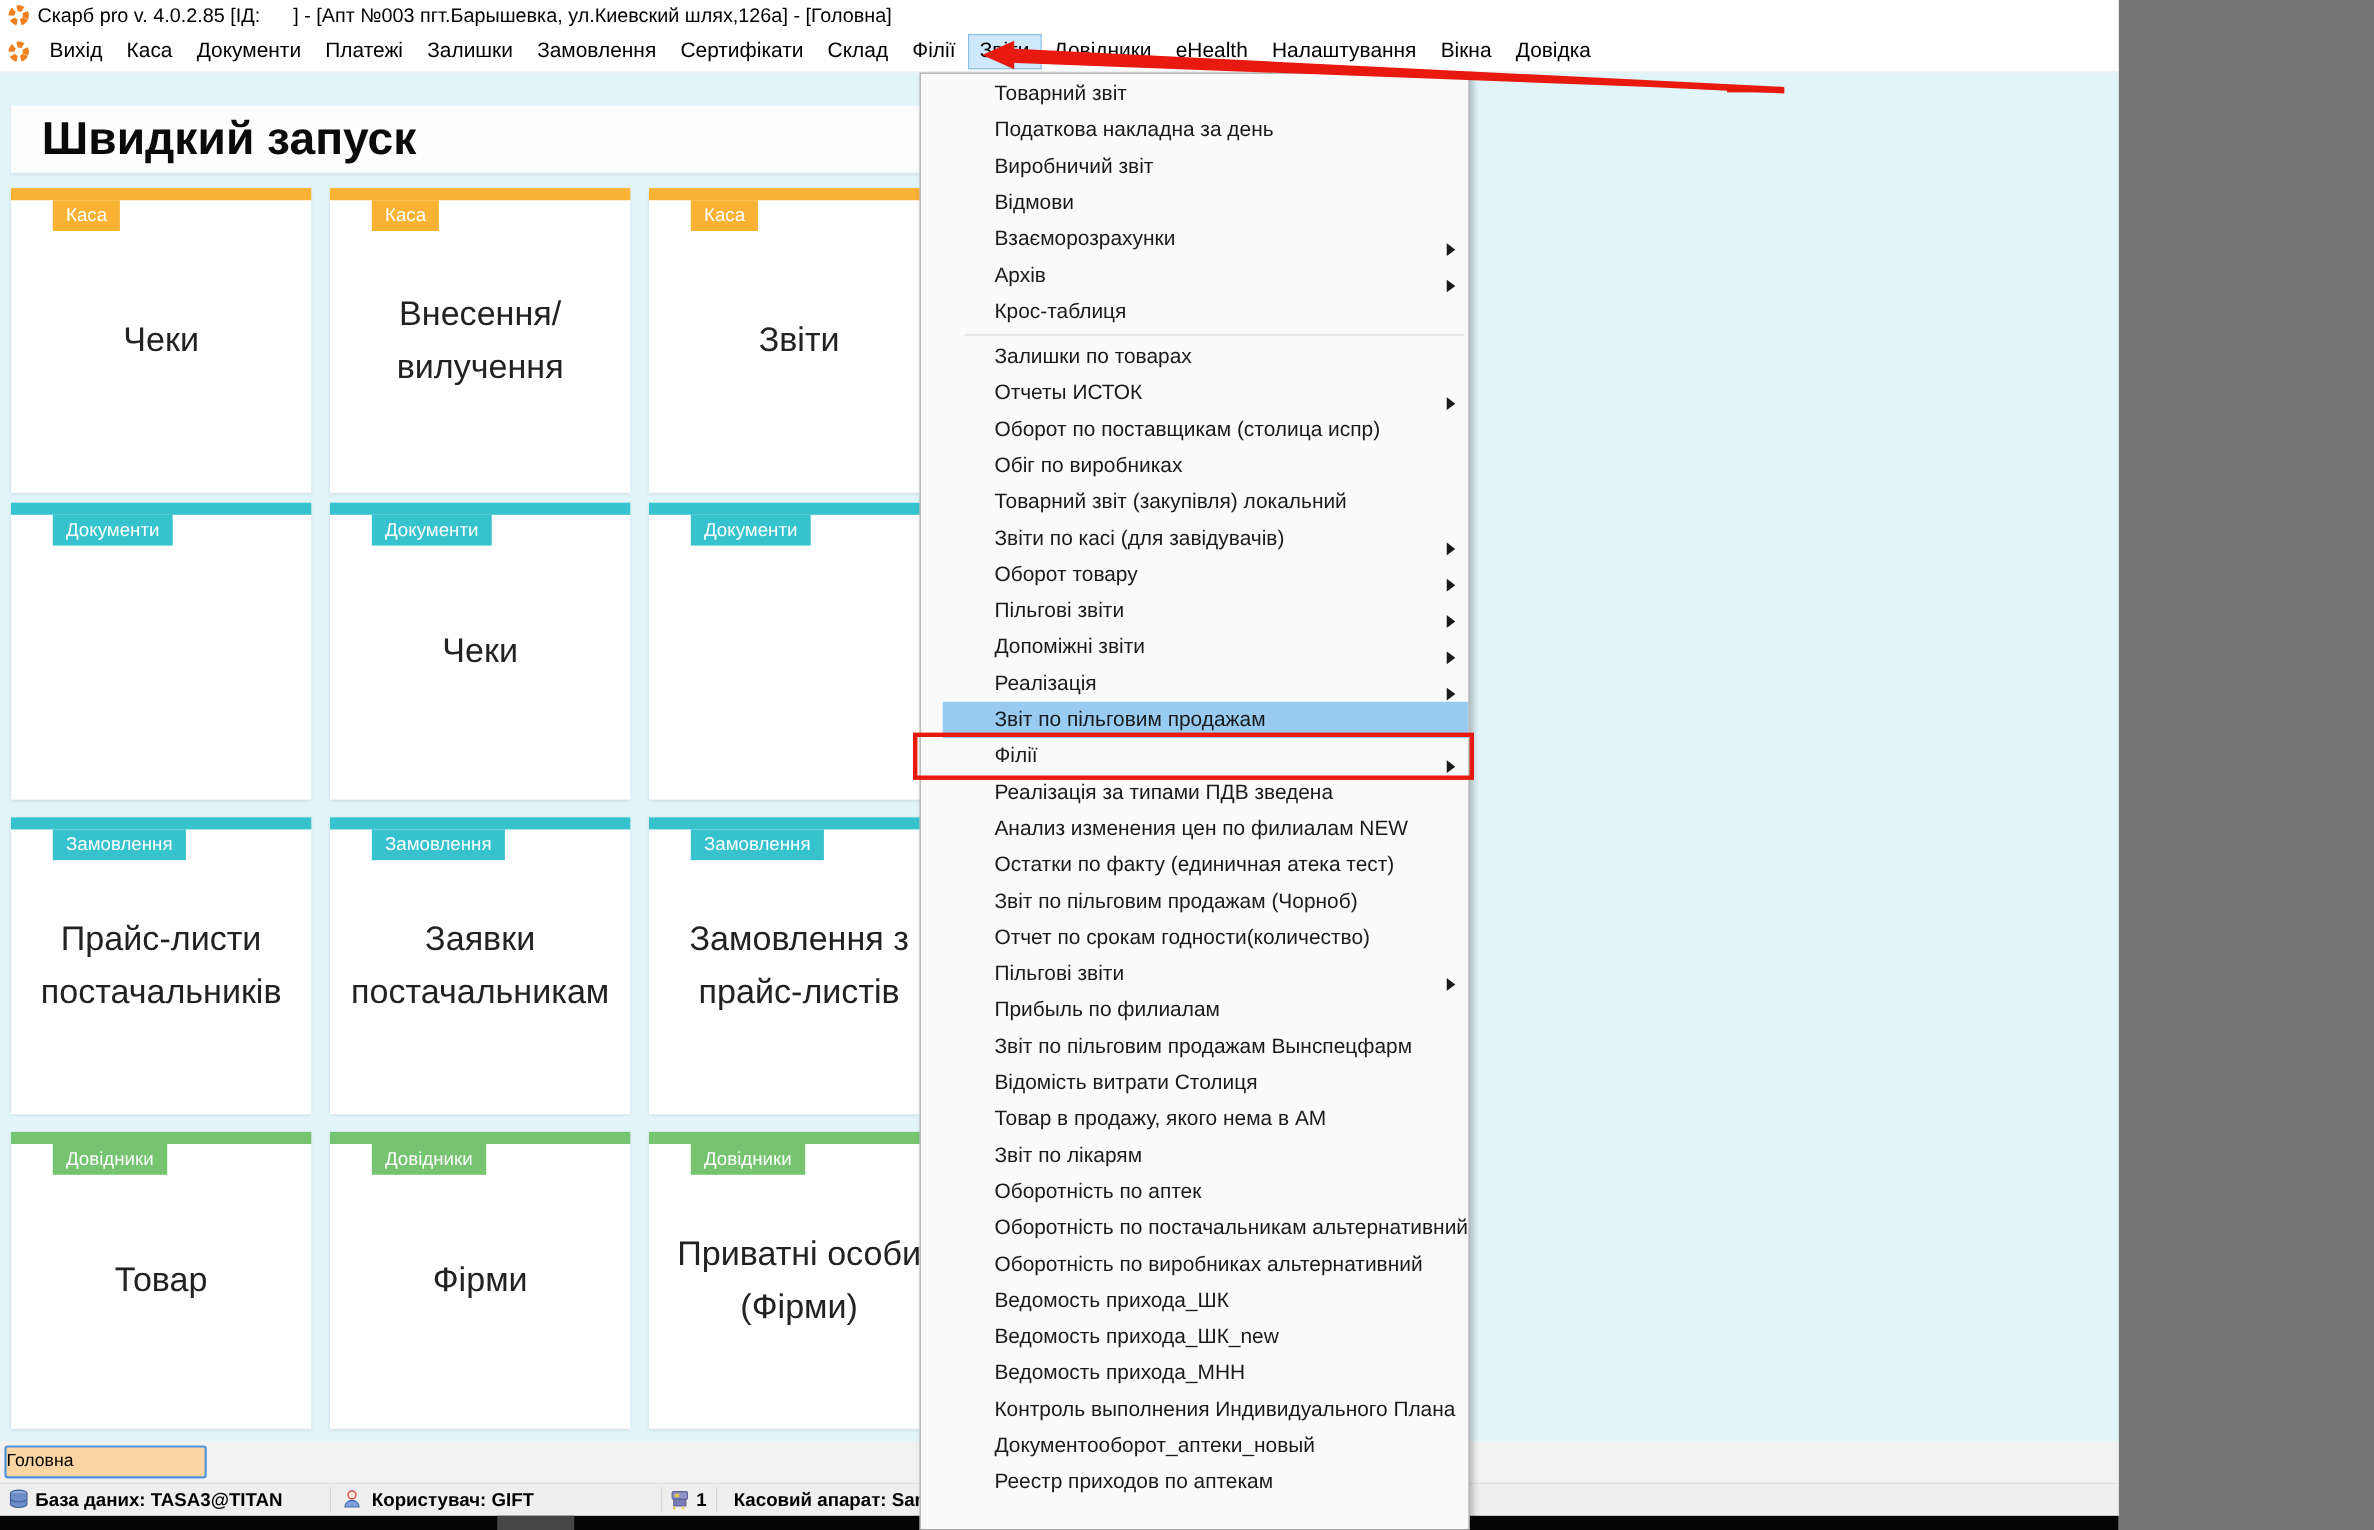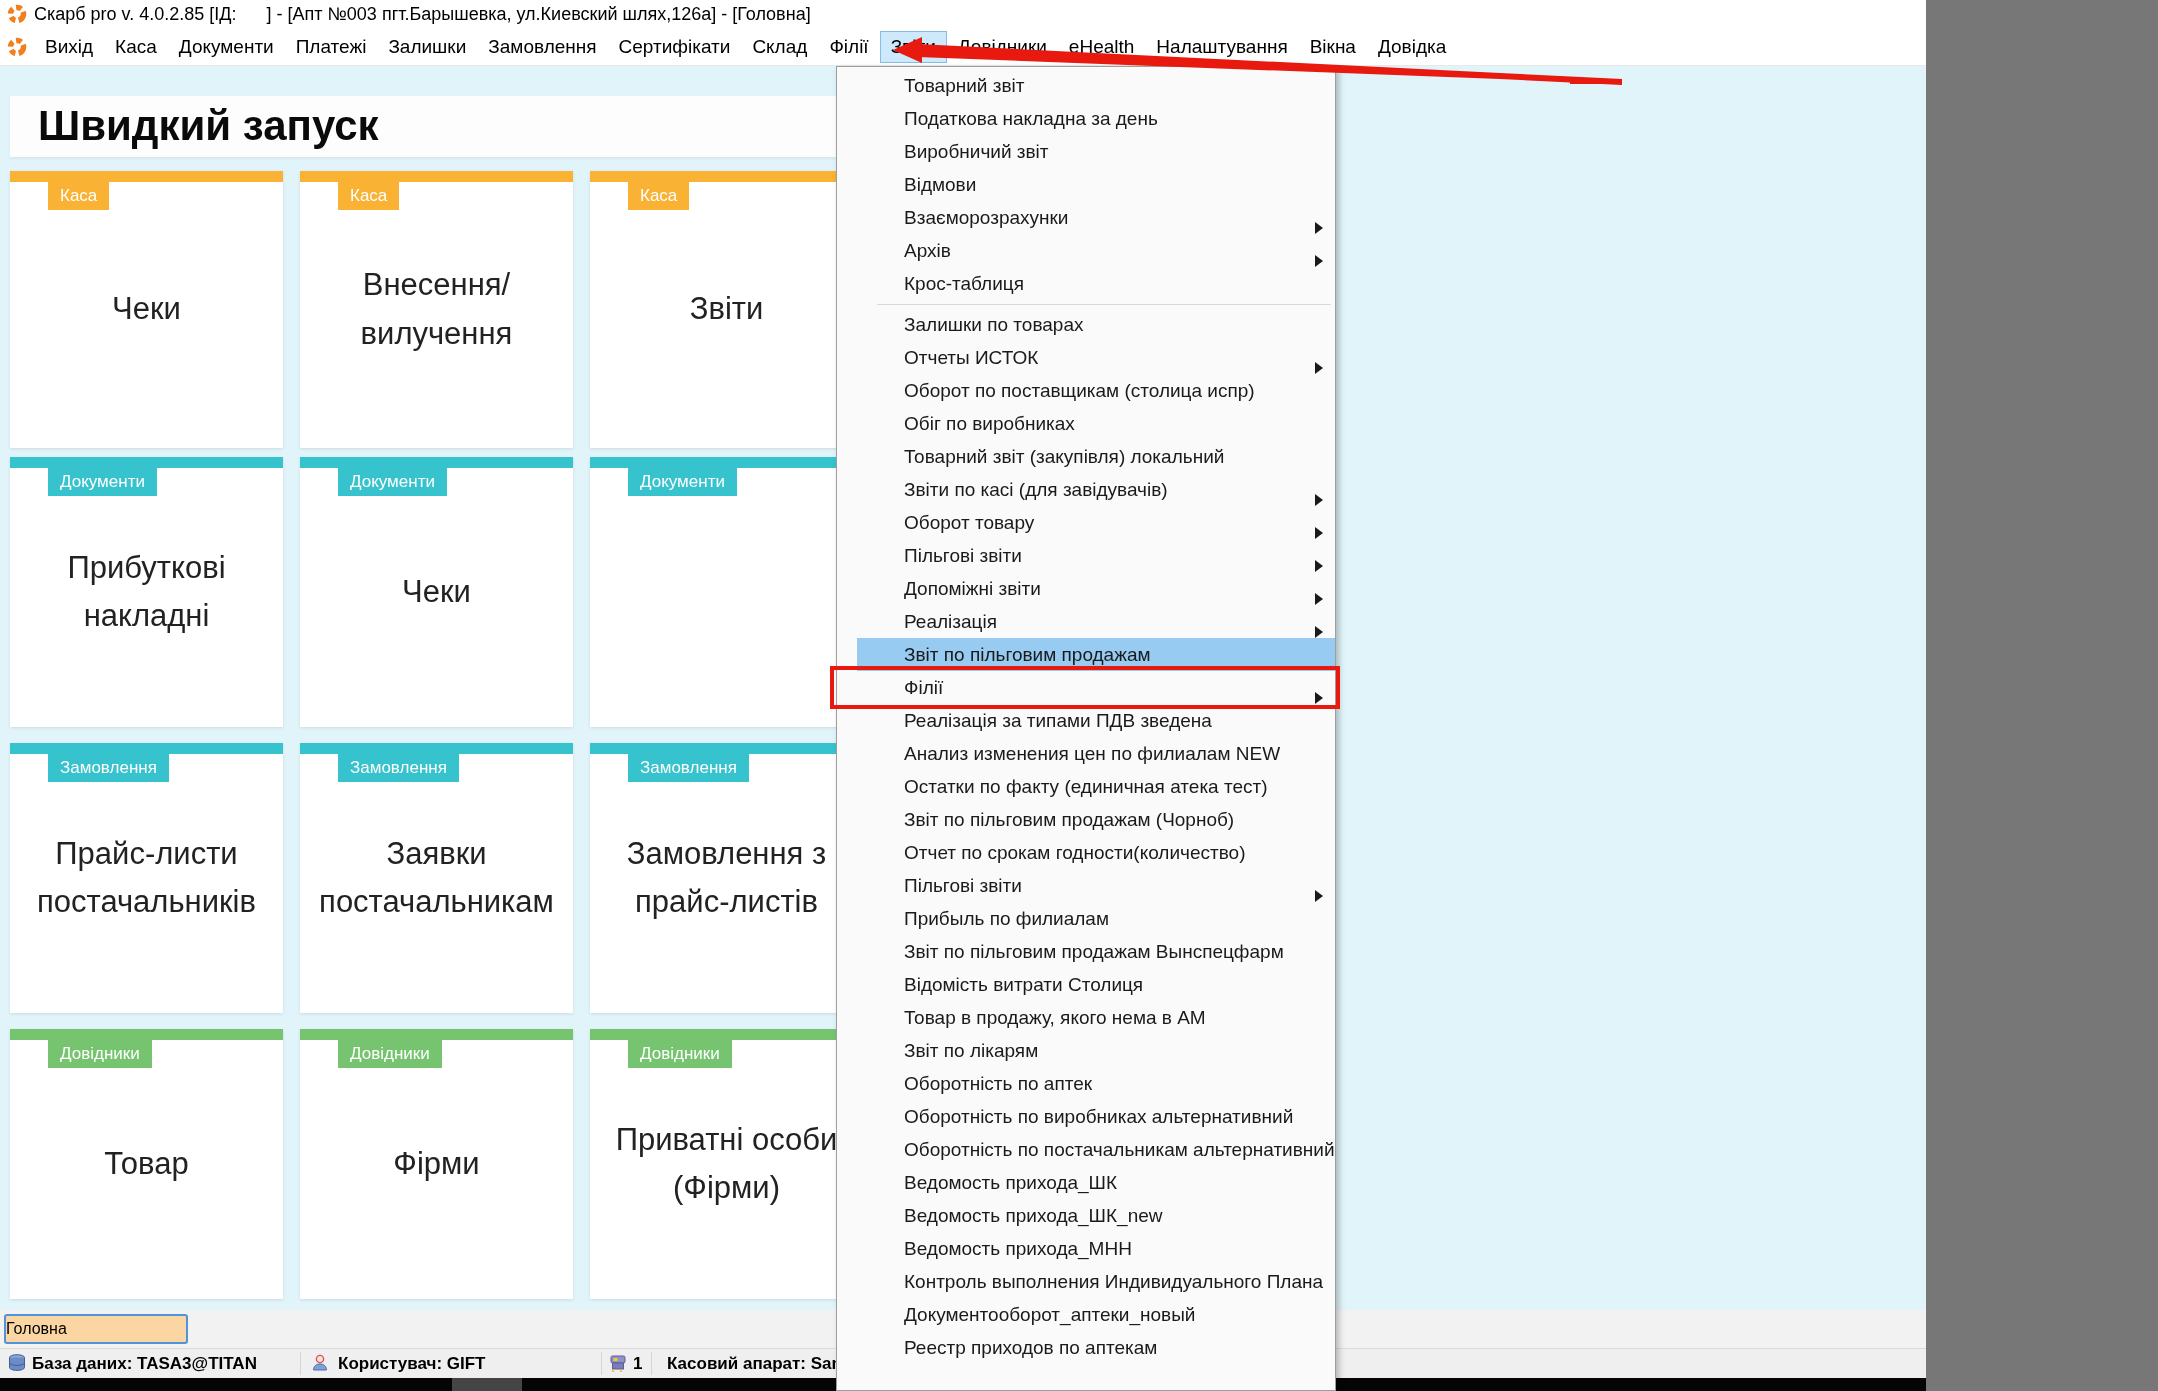--- a/index.html
+++ b/index.html
@@ -157,21 +157,20 @@
         <div class="tile-label">Внесення/вилучення</div>
       </div>
       <div class="tile" style="left: 590px; top: 105px; width: 273px; height: 277px;">
         <div class="tile-topbar" style="background: rgb(249, 178, 51);"></div>
         <div class="tile-badge" style="background: rgb(249, 178, 51);">Каса</div>
         <div class="tile-label">Звіти</div>
       </div>
       <div class="tile" style="left: 10px; top: 391px; width: 273px; height: 270px;">
         <div class="tile-topbar" style="background: rgb(54, 195, 206);"></div>
         <div class="tile-badge" style="background: rgb(54, 195, 206);">Документи</div>
-        <div class="tile-label">Прибуткові накладні</div>
       </div>
       <div class="tile" style="left: 300px; top: 391px; width: 273px; height: 270px;">
         <div class="tile-topbar" style="background: rgb(54, 195, 206);"></div>
         <div class="tile-badge" style="background: rgb(54, 195, 206);">Документи</div>
         <div class="tile-label">Чеки</div>
       </div>
       <div class="tile" style="left: 590px; top: 391px; width: 273px; height: 270px;">
         <div class="tile-topbar" style="background: rgb(54, 195, 206);"></div>
         <div class="tile-badge" style="background: rgb(54, 195, 206);">Документи</div>
       </div>
@@ -295,22 +294,22 @@
       <div class="menu-item"><span class="mi-label">Отчет по срокам годности(количество)</span></div>
       <div class="menu-item"><span class="mi-label">Пільгові звіти</span><span class="mi-arrow"><svg width="8" height="12" viewBox="0 0 8 12">
             <path d="M0 0 L8 6 L0 12 Z" fill="#1a1a1a"></path>
           </svg></span></div>
       <div class="menu-item"><span class="mi-label">Прибыль по филиалам</span></div>
       <div class="menu-item"><span class="mi-label">Звіт по пільговим продажам Вынспецфарм</span></div>
       <div class="menu-item"><span class="mi-label">Відомість витрати Столиця</span></div>
       <div class="menu-item"><span class="mi-label">Товар в продажу, якого нема в АМ</span></div>
       <div class="menu-item"><span class="mi-label">Звіт по лікарям</span></div>
       <div class="menu-item"><span class="mi-label">Оборотність по аптек</span></div>
+      <div class="menu-item"><span class="mi-label">Оборотність по постачальникам альтернативний</span></div>
       <div class="menu-item"><span class="mi-label">Оборотність по виробниках альтернативний</span></div>
-      <div class="menu-item"><span class="mi-label">Оборотність по постачальникам альтернативний</span></div>
       <div class="menu-item"><span class="mi-label">Ведомость прихода_ШК</span></div>
       <div class="menu-item"><span class="mi-label">Ведомость прихода_ШК_new</span></div>
       <div class="menu-item"><span class="mi-label">Ведомость прихода_МНН</span></div>
       <div class="menu-item"><span class="mi-label">Контроль выполнения Индивидуального Плана</span></div>
       <div class="menu-item"><span class="mi-label">Документооборот_аптеки_новый</span></div>
       <div class="menu-item"><span class="mi-label">Реестр приходов по аптекам</span></div>
     </div>
 
   <div class="red-box"></div>
 

